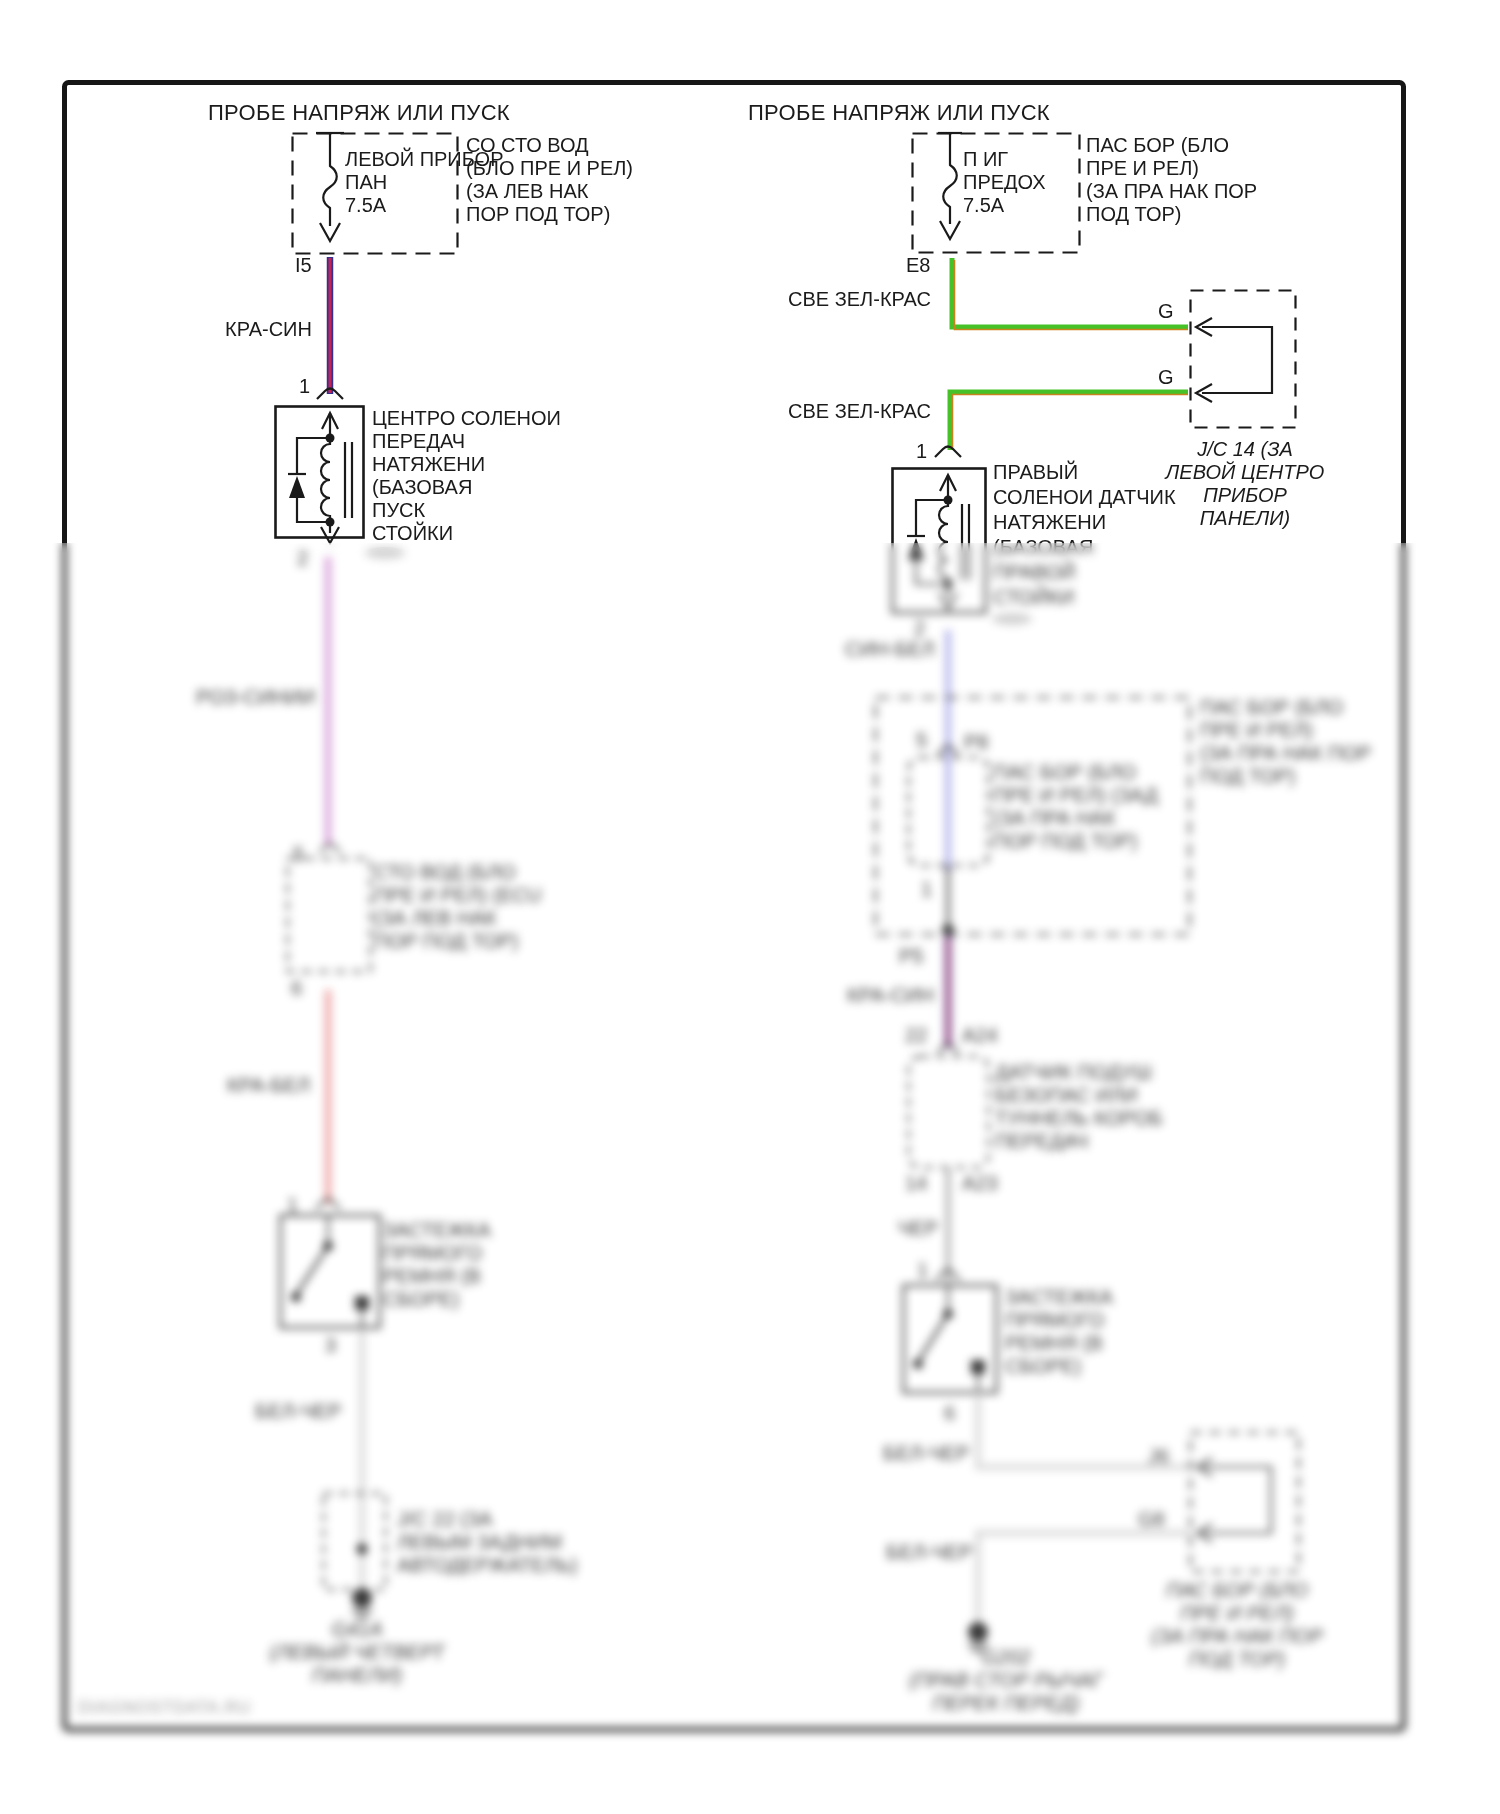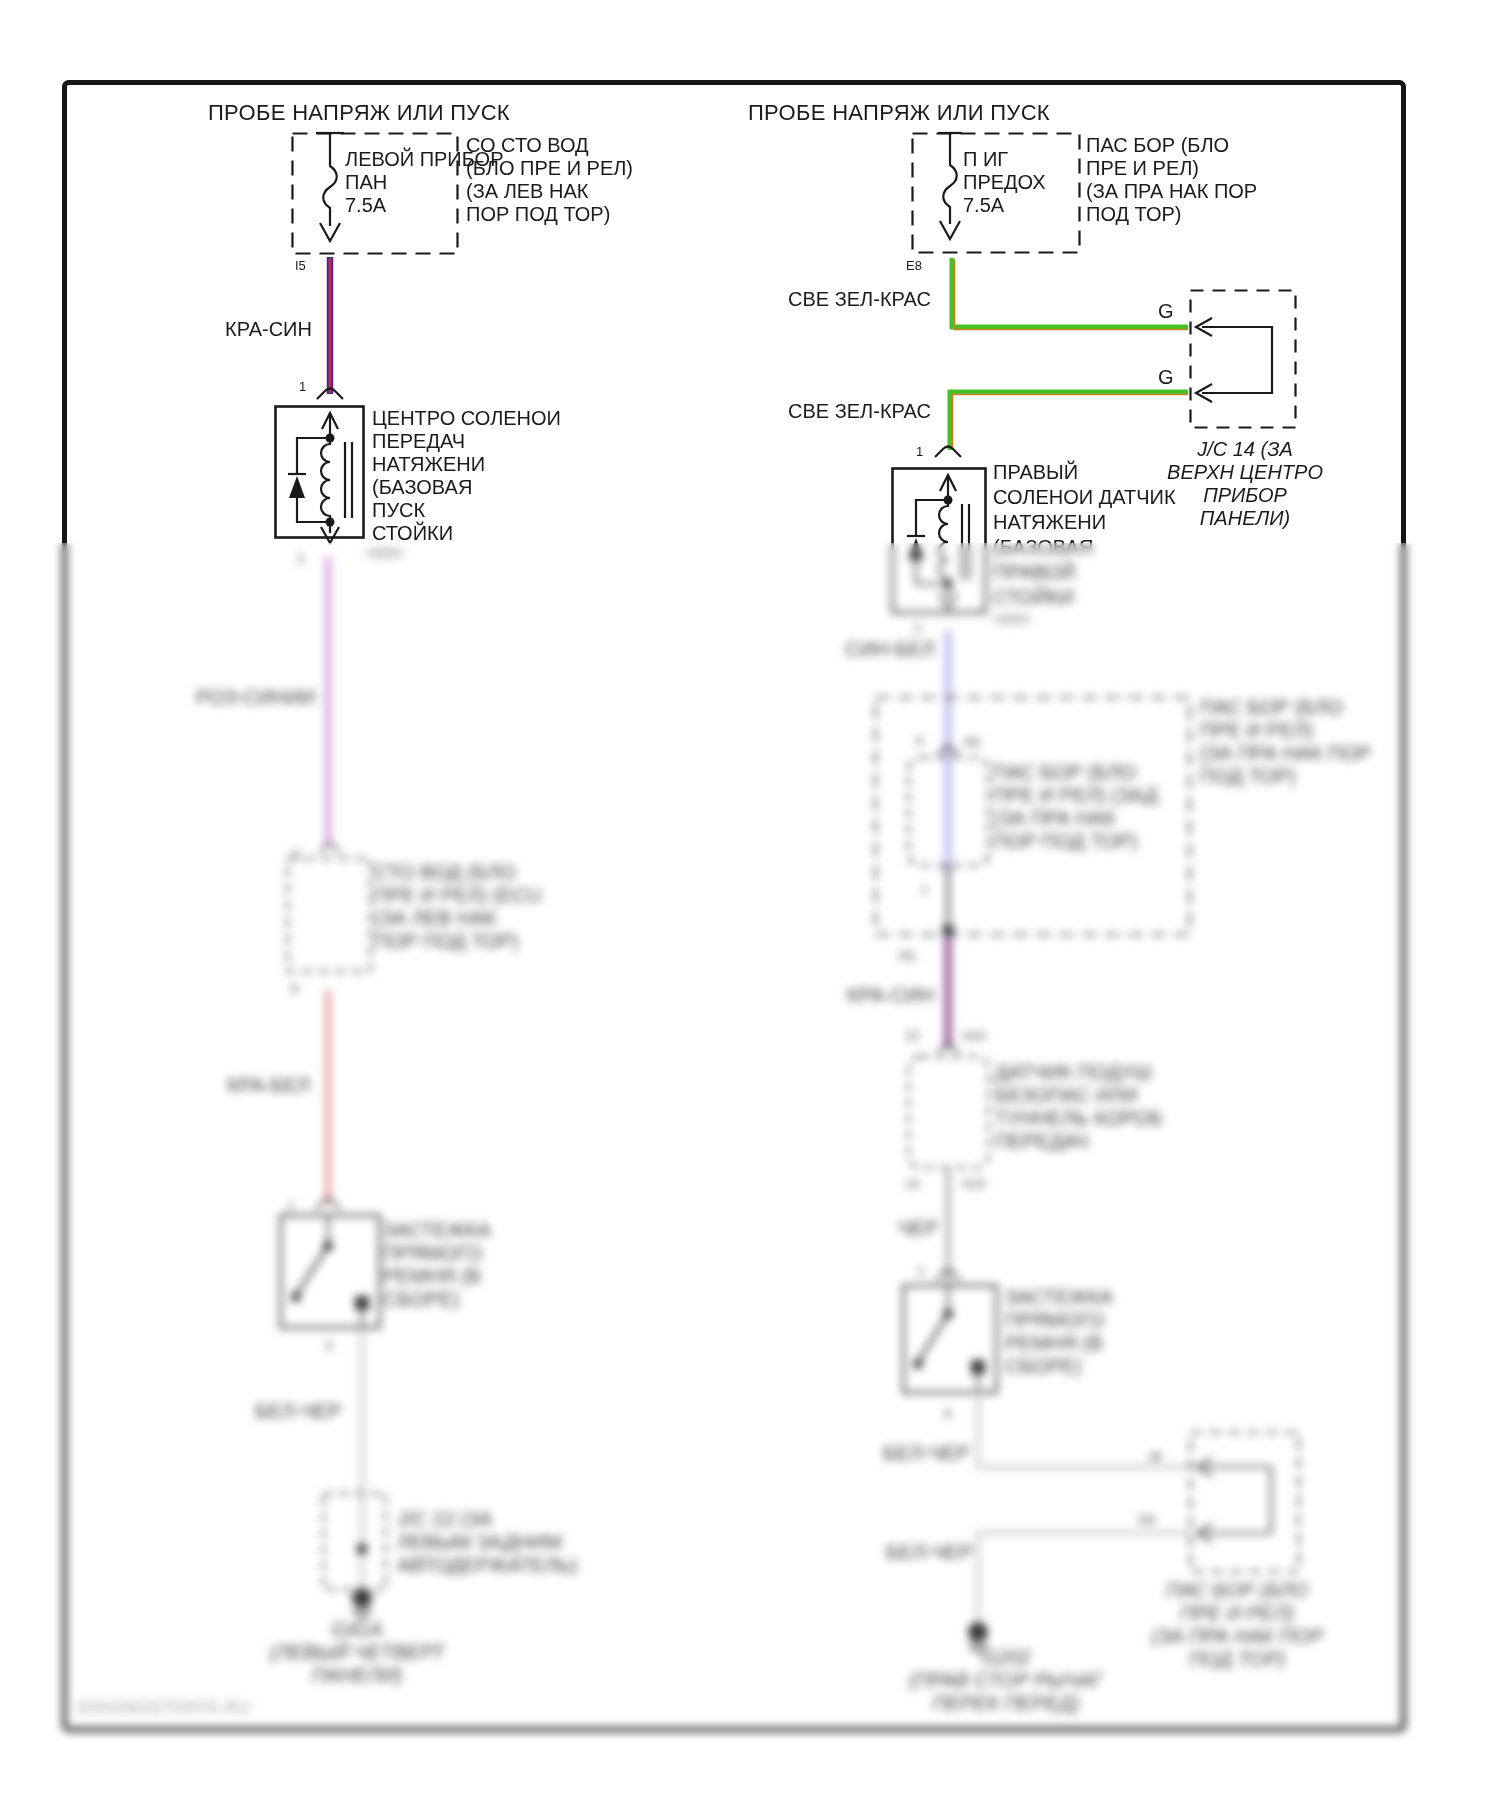--- a/index.html
+++ b/index.html
@@ -1,20 +1,20 @@
 <!DOCTYPE html>
 <html><head>
 <meta charset="utf-8">
 <style>
   html,body{margin:0;padding:0;background:#ffffff;}
   #canvas{position:relative;width:1500px;height:1814px;background:#fff;overflow:hidden;
           font-family:"Liberation Sans",sans-serif;}
   .lbl{position:absolute;color:#1b1b1b;font-size:20px;line-height:23px;white-space:nowrap;}
   .hdr{font-size:22px;letter-spacing:.3px;}
-  .pin{font-size:13px;}
+  .pin{font-size:20px;}
   .lh25{line-height:25px;}
   .ctr{transform:translateX(-50%);font-style:italic;}
   .wm{color:#8a8a8a;font-size:17px;letter-spacing:.8px;}
   svg{position:absolute;left:0;top:0;}
   #blur-overlay{position:absolute;left:0;top:543px;width:1500px;height:1271px;
     backdrop-filter:blur(4.5px);-webkit-backdrop-filter:blur(4.5px);
     background:rgba(255,255,255,0.14);pointer-events:none;}
 </style>
 </head>
 <body>
@@ -223,21 +223,21 @@
 <div class="lbl" style="left:1086px;top:134px">ПАС БОР (БЛО</div>
 <div class="lbl" style="left:1086px;top:157px">ПРЕ И РЕЛ)</div>
 <div class="lbl" style="left:1086px;top:180px">(ЗА ПРА НАК ПОР</div>
 <div class="lbl" style="left:1086px;top:203px">ПОД ТОР)</div>
 <div class="lbl pin" style="left:906px;top:254px">Е8</div>
 <div class="lbl" style="left:788px;top:288px">СВЕ ЗЕЛ-КРАС</div>
 <div class="lbl" style="left:1158px;top:300px">G</div>
 <div class="lbl" style="left:1158px;top:366px">G</div>
 <div class="lbl" style="left:788px;top:400px">СВЕ ЗЕЛ-КРАС</div>
 <div class="lbl ctr" style="left:1245px;top:438px">J/C 14 (ЗА</div>
-<div class="lbl ctr" style="left:1245px;top:461px">ВЕРХН ЦЕНТРО</div>
+<div class="lbl ctr" style="left:1245px;top:461px">ЛЕВОЙ ЦЕНТРО</div>
 <div class="lbl ctr" style="left:1245px;top:484px">ПРИБОР</div>
 <div class="lbl ctr" style="left:1245px;top:507px">ПАНЕЛИ)</div>
 <div class="lbl pin" style="left:916px;top:440px">1</div>
 <div class="lbl lh25" style="left:993px;top:460px">ПРАВЫЙ</div>
 <div class="lbl lh25" style="left:993px;top:485px">СОЛЕНОИ ДАТЧИК</div>
 <div class="lbl lh25" style="left:993px;top:510px">НАТЯЖЕНИ</div>
 <div class="lbl lh25" style="left:993px;top:535px">(БАЗОВАЯ</div>
 <div class="lbl lh25" style="left:993px;top:560px">ПРАВОЙ</div>
 <div class="lbl lh25" style="left:993px;top:585px">СТОЙКИ</div>
 

